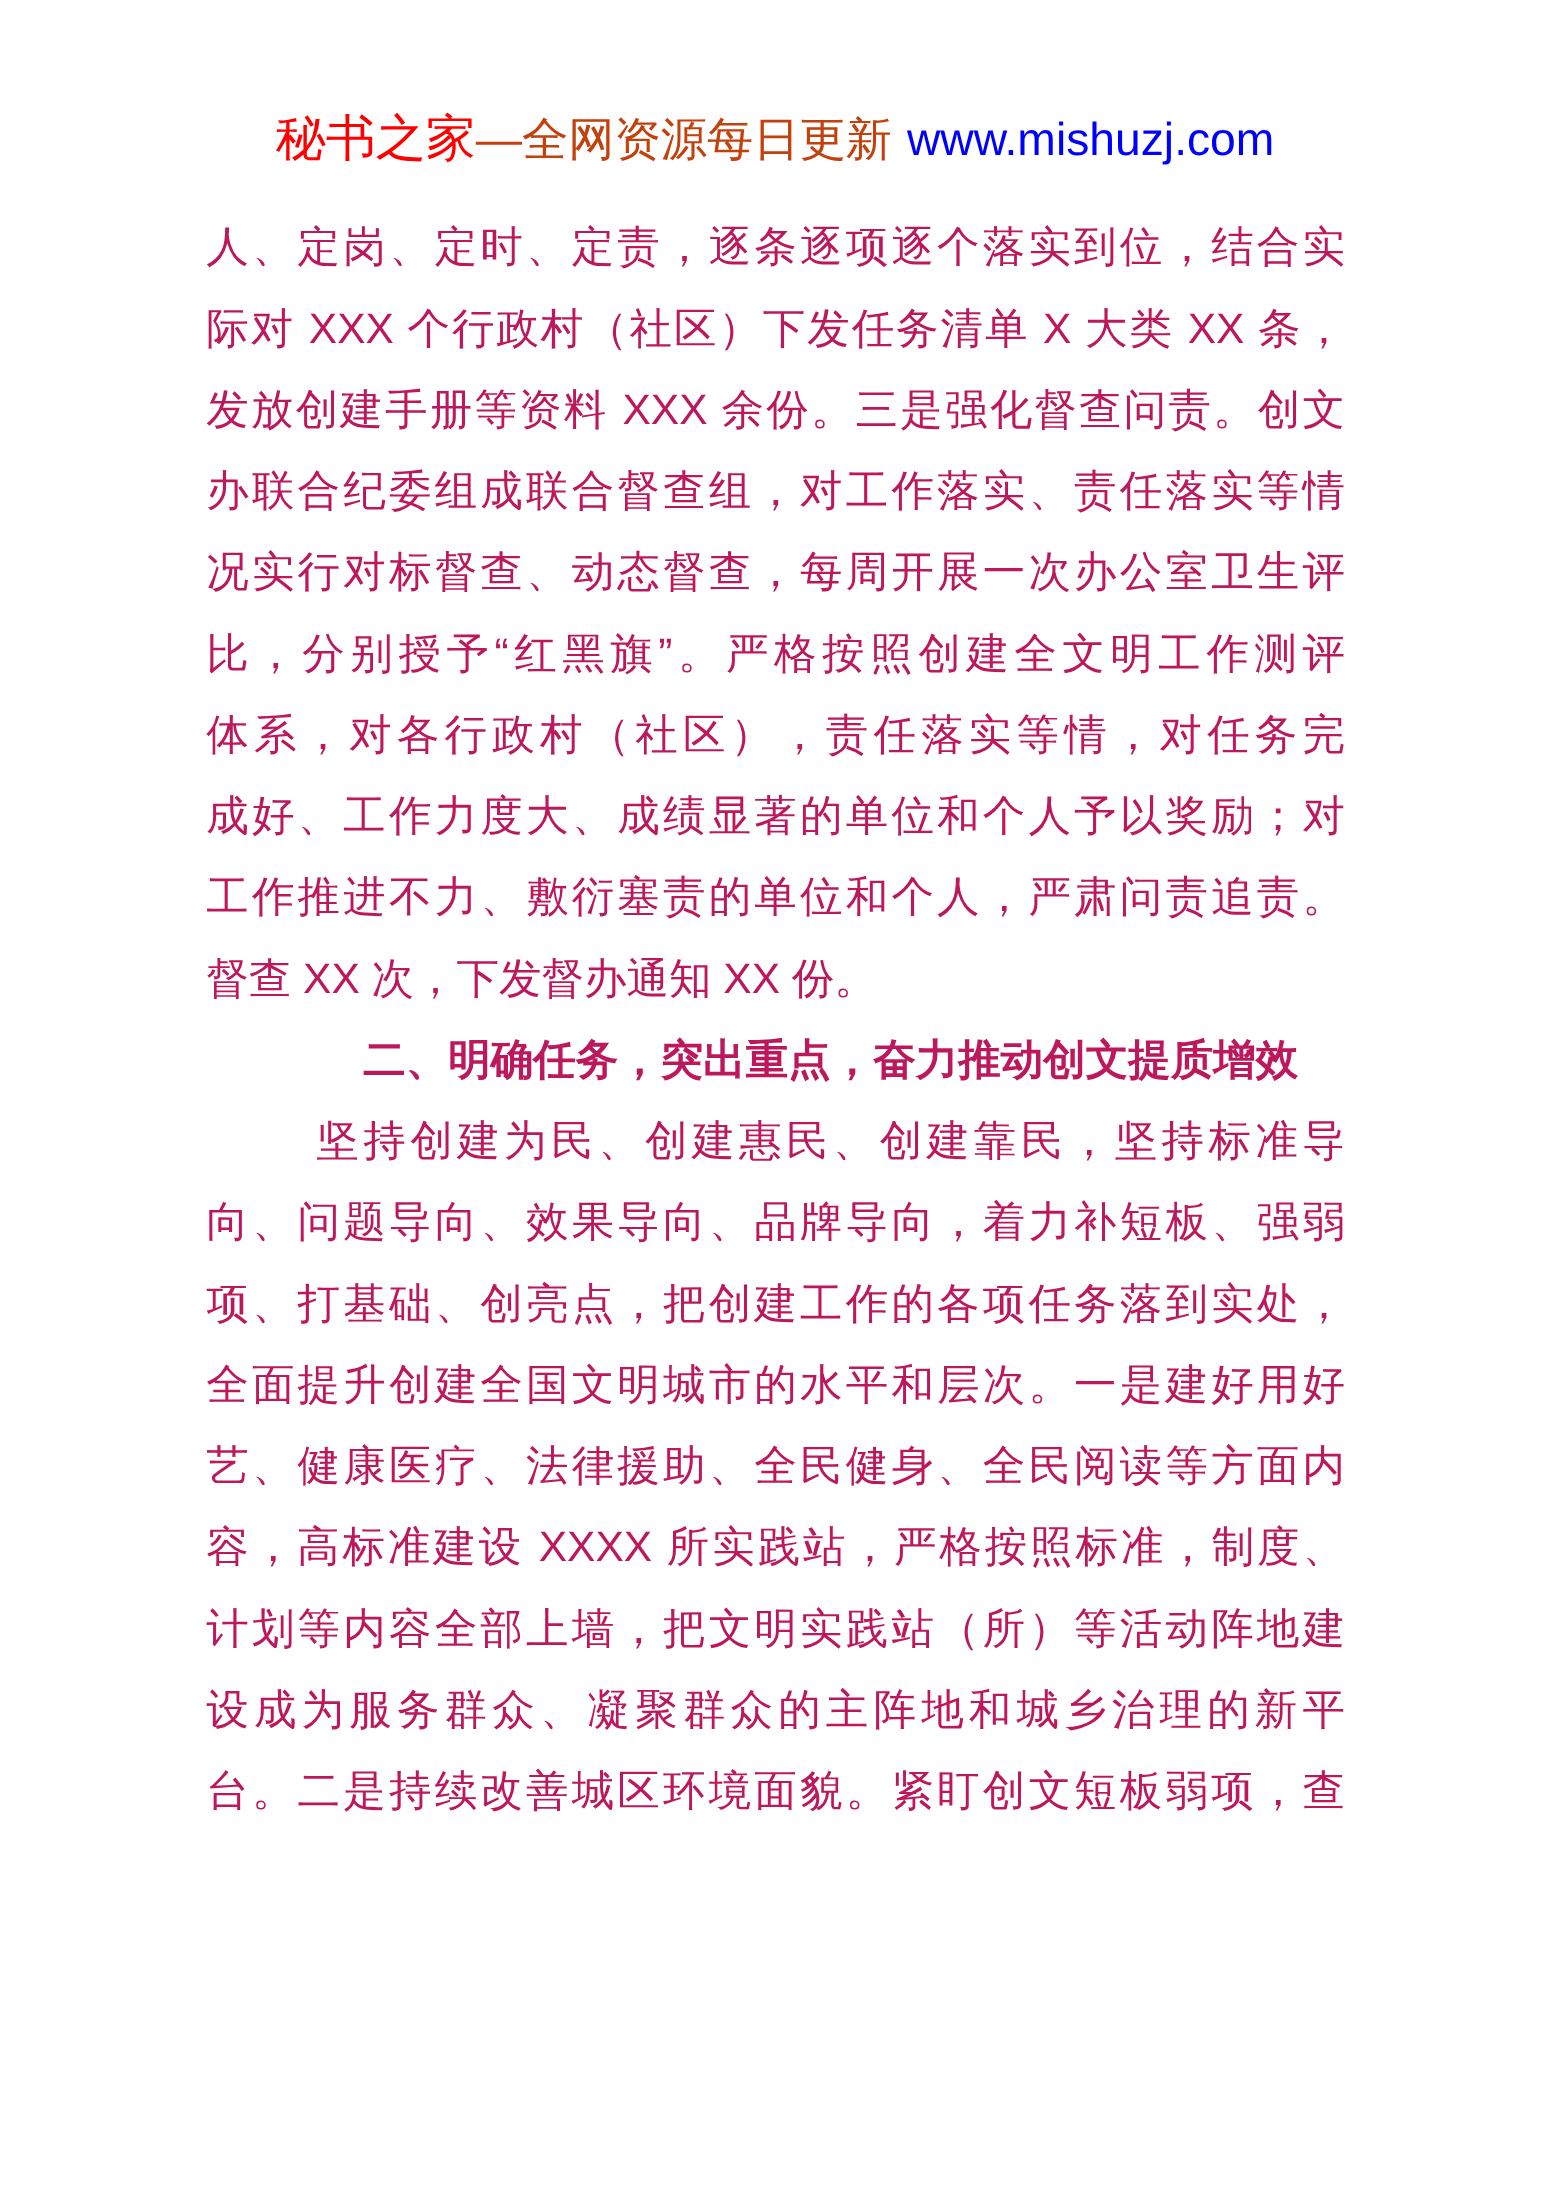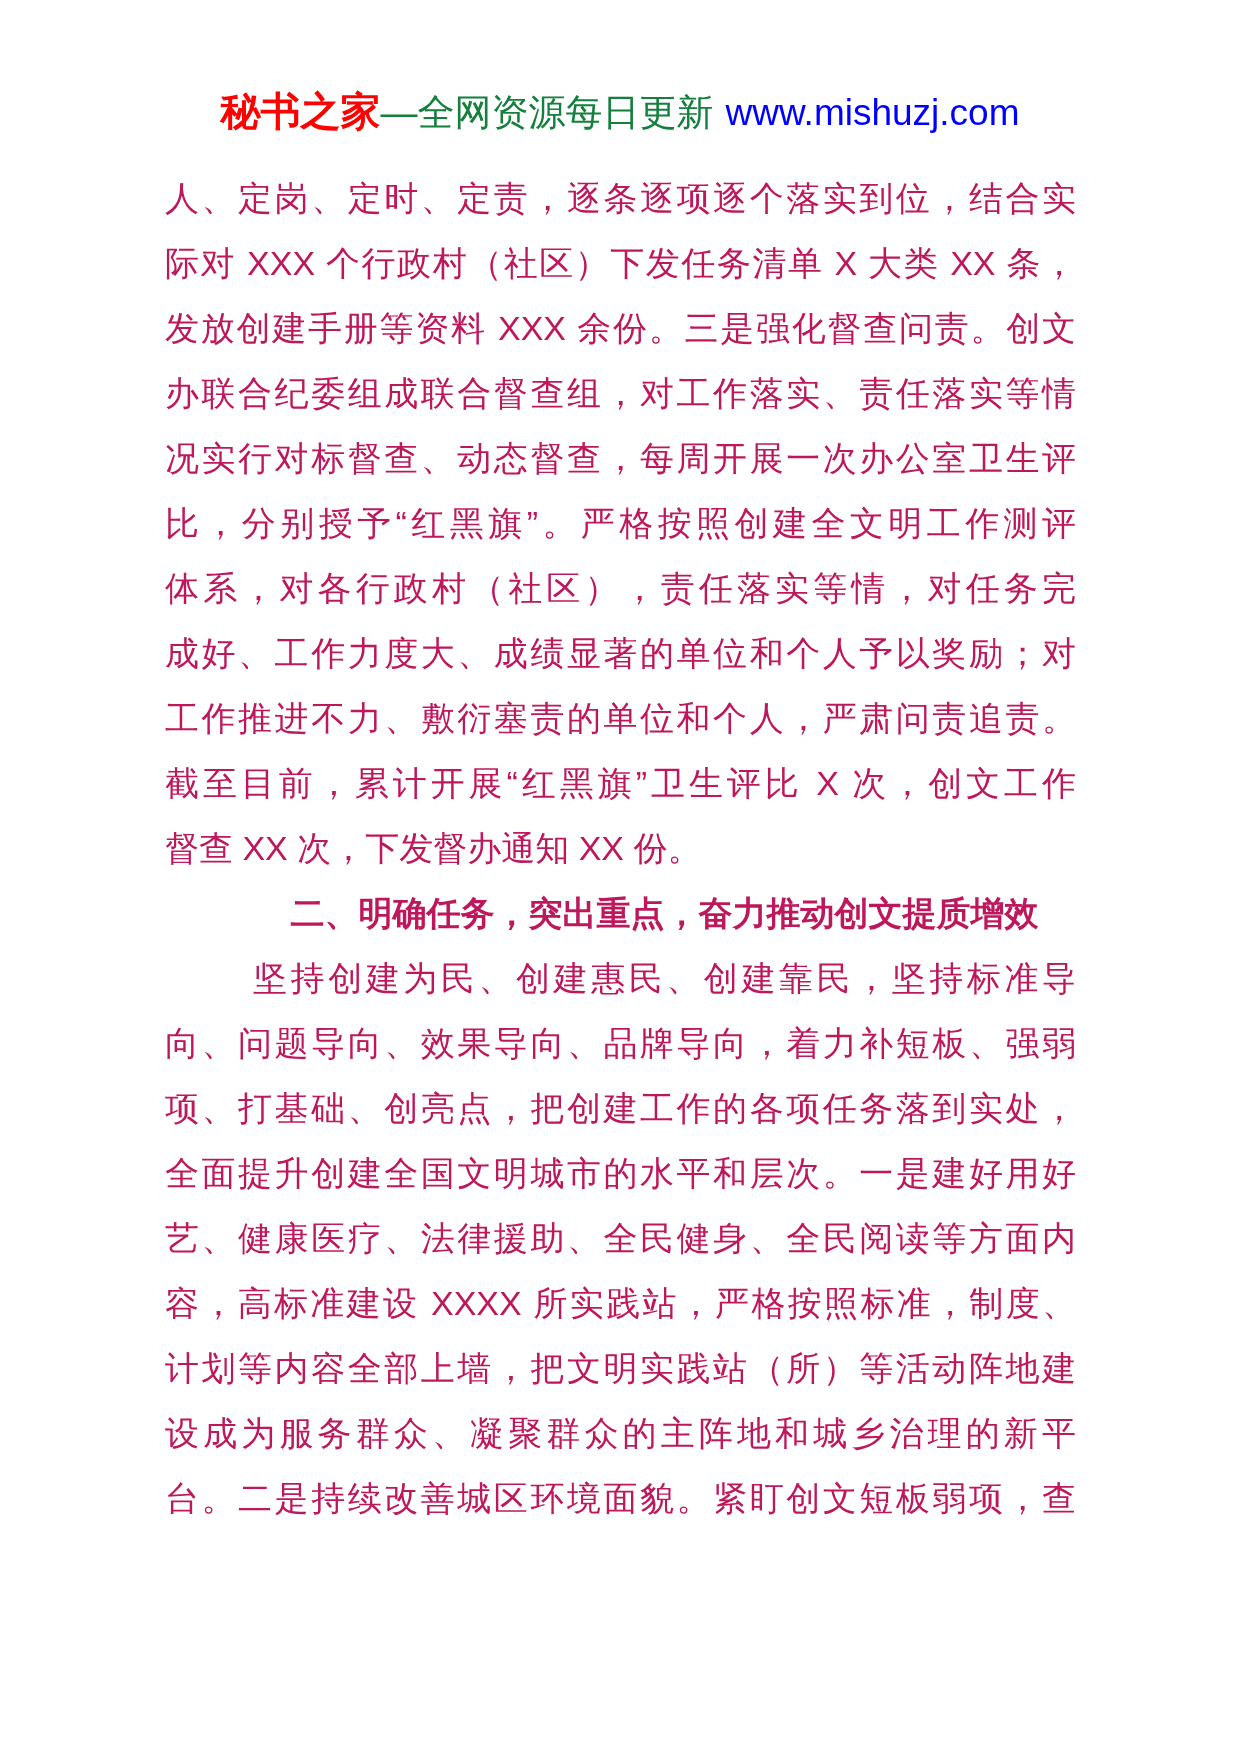--- a/index.html
+++ b/index.html
@@ -16,21 +16,21 @@
     top: 86px;
     left: 0;
     width: 100%;
     text-align: center;
     white-space: nowrap;
     font-size: 37px;
     line-height: 50px;
     color: #000000;
   }
   .site-name {
-    font-weight: 700;
+    font-weight: 400;
     font-size: 40px;
   }
   .tagline {
     font-weight: 400;
   }
   .url {
     margin-left: 12px;
   }
   .content {
     position: absolute;
@@ -56,33 +56,32 @@
   }
   .line.ind {
     padding-left: 88px;
   }
 </style>
 </head>
 <body>
 
 <div class="page">
   <div class="header">
-    <span class="site-name" style="color: rgb(255, 0, 0);">秘书之家</span><span class="tagline" style="color: #15803d;">—全网资源每日更新</span><span class="url" style="color: rgb(0, 0, 255); text-align: right;">www.mishuzj.com</span>
+    <span class="site-name" style="color: rgb(255, 0, 0);">秘书之家</span><span class="tagline" style="color: #c2410c;">—全网资源每日更新</span><span class="url" style="color: rgb(0, 0, 255); text-align: right;">www.mishuzj.com</span>
   </div>
   <div class="content" id="doc-content">
       <div class="line j">人、定岗、定时、定责，逐条逐项逐个落实到位，结合实</div>
       <div class="line j">际对 XXX 个行政村（社区）下发任务清单 X 大类 XX 条，</div>
       <div class="line j">发放创建手册等资料 XXX 余份。三是强化督查问责。创文</div>
       <div class="line j">办联合纪委组成联合督查组，对工作落实、责任落实等情</div>
       <div class="line j">况实行对标督查、动态督查，每周开展一次办公室卫生评</div>
       <div class="line j">比，分别授予“红黑旗”。严格按照创建全文明工作测评</div>
       <div class="line j">体系，对各行政村（社区），责任落实等情，对任务完</div>
       <div class="line j">成好、工作力度大、成绩显著的单位和个人予以奖励；对</div>
       <div class="line j">工作推进不力、敷衍塞责的单位和个人，严肃问责追责。</div>
-      <div class="line j">截至目前，累计开展“红黑旗”卫生评比 X 次，创文工作</div>
       <div class="line">督查 XX 次，下发督办通知 XX 份。</div>
       <div class="line b ind">二、明确任务，突出重点，奋力推动创文提质增效</div>
       <div class="line j ind">坚持创建为民、创建惠民、创建靠民，坚持标准导</div>
       <div class="line j">向、问题导向、效果导向、品牌导向，着力补短板、强弱</div>
       <div class="line j">项、打基础、创亮点，把创建工作的各项任务落到实处，</div>
       <div class="line j">全面提升创建全国文明城市的水平和层次。一是建好用好</div>
       <div class="line j">艺、健康医疗、法律援助、全民健身、全民阅读等方面内</div>
       <div class="line j">容，高标准建设 XXXX 所实践站，严格按照标准，制度、</div>
       <div class="line j">计划等内容全部上墙，把文明实践站（所）等活动阵地建</div>
       <div class="line j">设成为服务群众、凝聚群众的主阵地和城乡治理的新平</div>

